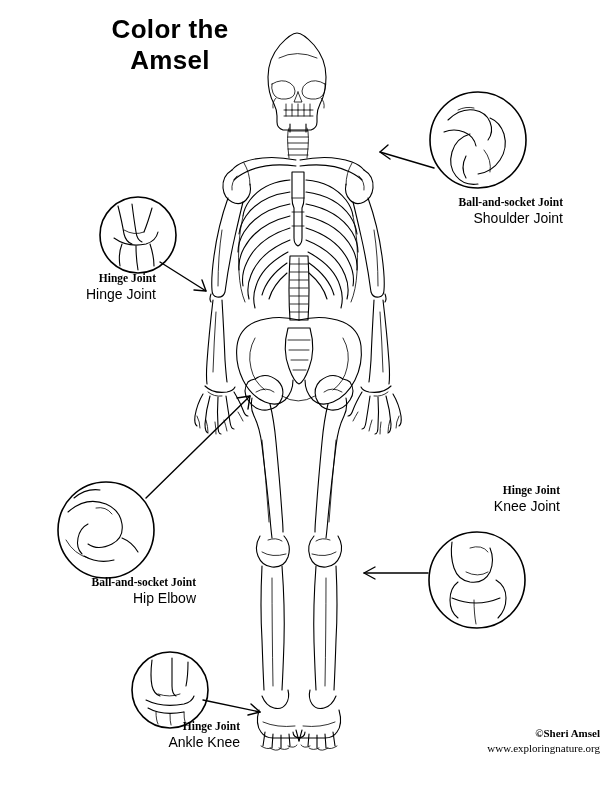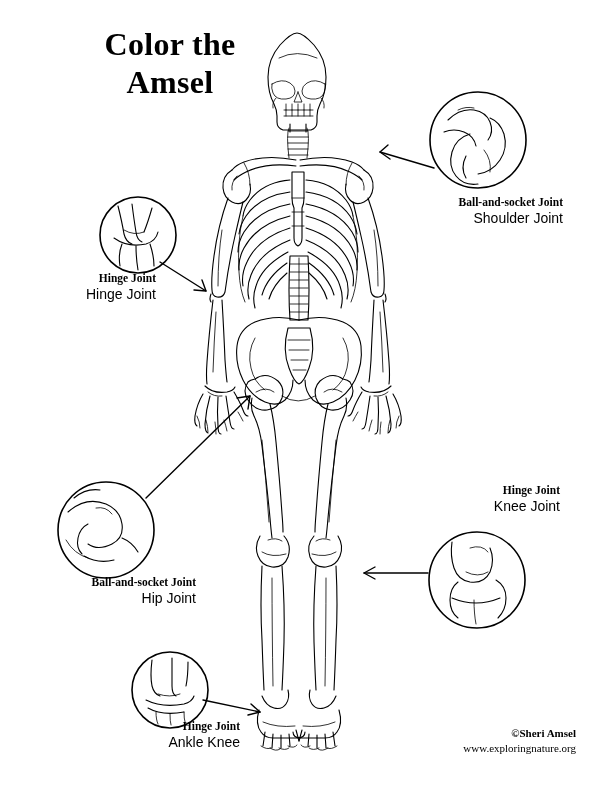--- a/index.html
+++ b/index.html
@@ -18,26 +18,26 @@
   #page {
     position: absolute;
     left: 0; top: 0;
     width: 612px;
     height: 792px;
     background: #fff;
   }
   .title {
     position: absolute;
     left: 60px;
-    top: 26px;
+    top: 14px;
     width: 220px;
     text-align: center;
-    font-family: Liberation Serif, serif;
+    font-family: Liberation Sans, sans-serif;
     font-weight: bold;
-    font-size: 32px;
+    font-size: 26px;
     line-height: 1.18;
     letter-spacing: 0.3px;
   }
   .title .l1 { display: block; }
   .title .l2 { display: block; }
 
   .callout-label {
     position: absolute;
     text-align: right;
     line-height: 1.2;
@@ -49,21 +49,21 @@
     font-family: "Liberation Serif", serif;
   }
   .callout-label .sub {
     display: block;
     font-size: 14px;
     font-family: Liberation Sans, sans-serif;
   }
 
   .credit {
     position: absolute;
-    right: 36px;
+    right: 12px;
     bottom: 36px;
     text-align: right;
     line-height: 1.35;
   }
   .credit .name {
     display: block;
     font-weight: bold;
     font-size: 11px;
   }
   .credit .site {
@@ -339,21 +339,21 @@
     <span class="sub">Shoulder Joint</span>
   </div>
 
   <div class="callout-label" style="left:26px; top:272px; width:130px;">
     <span class="main">Hinge Joint</span>
     <span class="sub">Hinge Joint</span>
   </div>
 
   <div class="callout-label" style="left:16px; top:576px; width:180px;">
     <span class="main">Ball-and-socket Joint</span>
-    <span class="sub">Hip Joint</span>
+    <span class="sub">Hip Elbow</span>
   </div>
 
   <div class="callout-label" style="left:410px; top:484px; width:150px;">
     <span class="main">Hinge Joint</span>
     <span class="sub">Knee Joint</span>
   </div>
 
   <div class="callout-label" style="left:100px; top:720px; width:140px;">
     <span class="main">Hinge Joint</span>
     <span class="sub">Ankle Knee</span>

